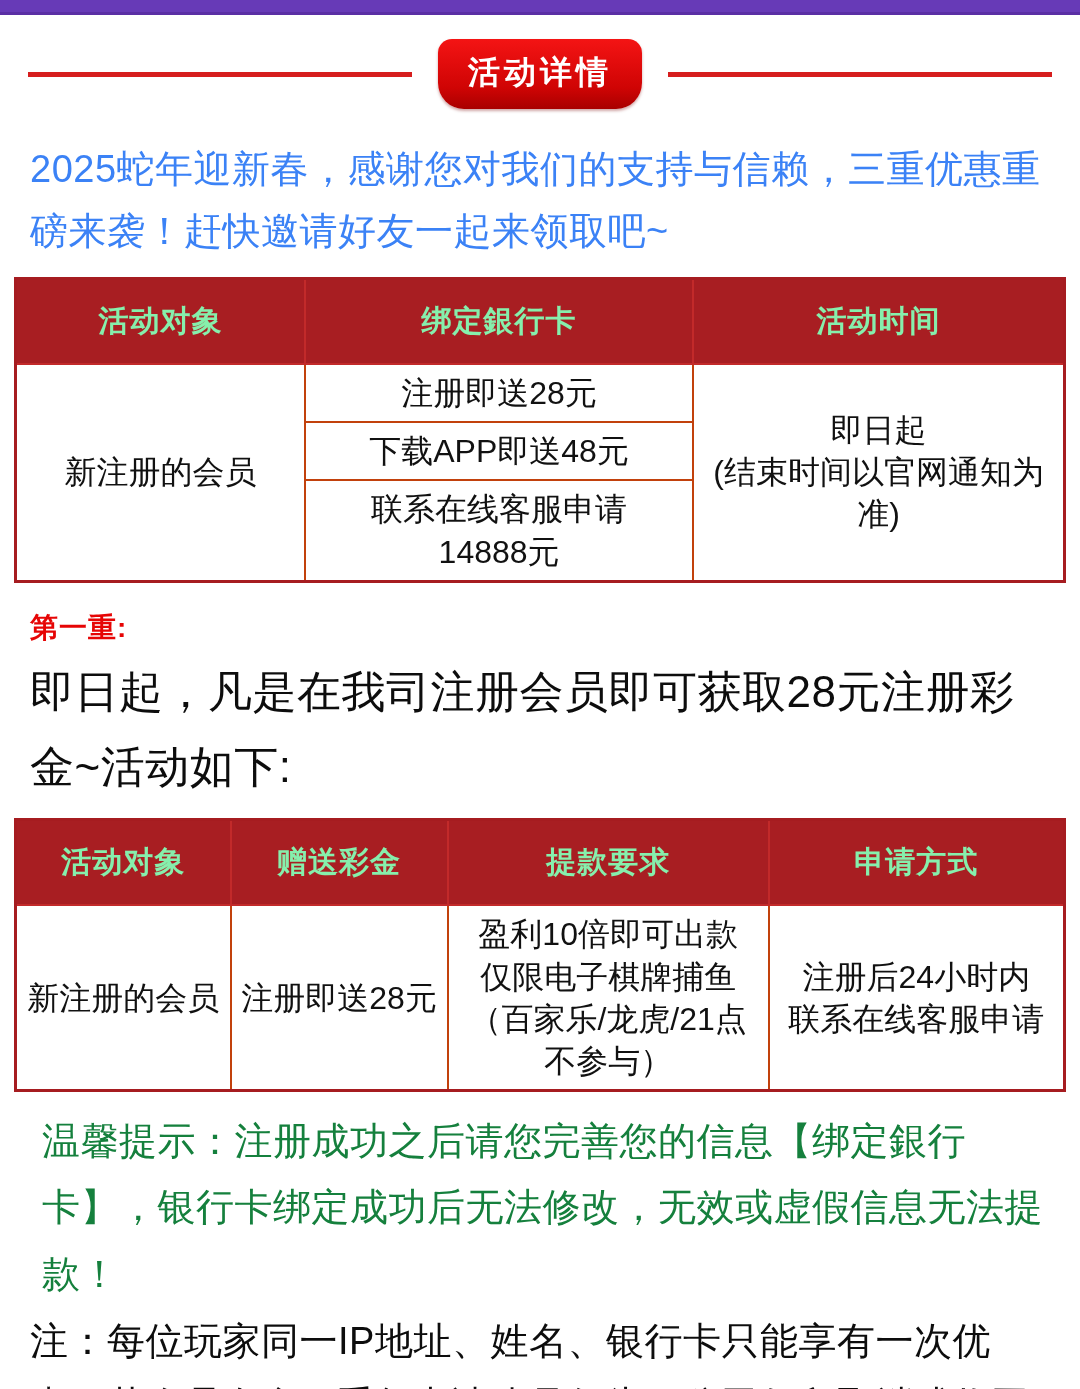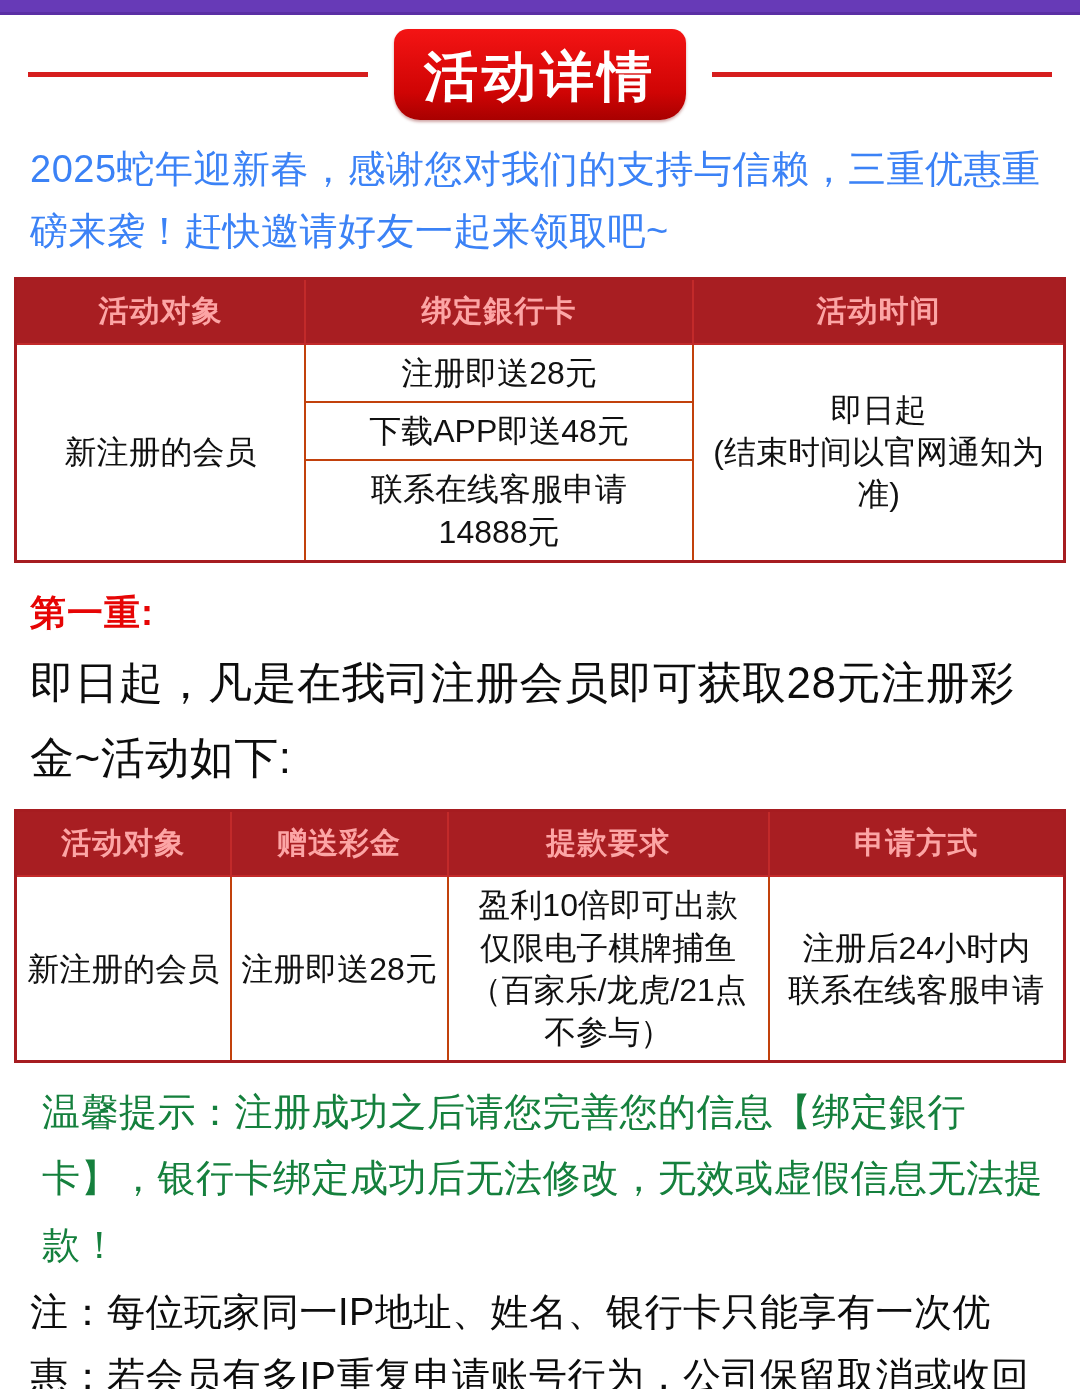--- a/index.html
+++ b/index.html
@@ -26,63 +26,63 @@
   }
   .hline {
     flex: 1;
     height: 5px;
     background: #d61e1e;
   }
   .banner {
     margin: 12px 26px;
     background: linear-gradient(#f41414, #cf0404 70%, #a80000);
     color: #ffffff;
-    font-size: 54px;
+    font-size: 32px;
     font-weight: bold;
     letter-spacing: 4px;
-    padding: 12px 30px 6px 30px;
+    padding: 12px 30px 14px 30px;
     border-radius: 14px 14px 26px 26px;
     box-shadow: 0 2px 3px rgba(120,0,0,.35);
     white-space: nowrap;
   }
   
   .para {
     margin: 26px 30px 0 30px;
     font-size: 38px;
     line-height: 1.63;
     color: #3b82f6;
     letter-spacing: 0.5px;
   }
   .section-heading {
     margin: 26px 30px 0 30px;
-    font-size: 36px;
+    font-size: 28px;
     font-weight: bold;
     color: #e60505;
     letter-spacing: 1px;
   }
   .section-body {
     margin: 8px 30px 0 30px;
     font-size: 44px;
     line-height: 1.7;
     color: #0d0d0d;
     letter-spacing: 0.5px;
   }
   
   table.promo {
     width: 1052px;
     margin: 14px auto 0 auto;
     border-collapse: collapse;
     table-layout: fixed;
   }
   table.promo th {
     background: #a81e22;
-    color: #fca5a5;
+    color: #86efac;
     font-size: 30px;
     font-weight: bold;
-    padding: 11px 4px;
+    padding: 21px 4px;
     border: 2px solid #c22a2a;
     letter-spacing: 1px;
   }
   table.promo td {
     font-size: 32px;
     color: #111111;
     text-align: center;
     vertical-align: middle;
     padding: 7px 6px;
     line-height: 1.32;

